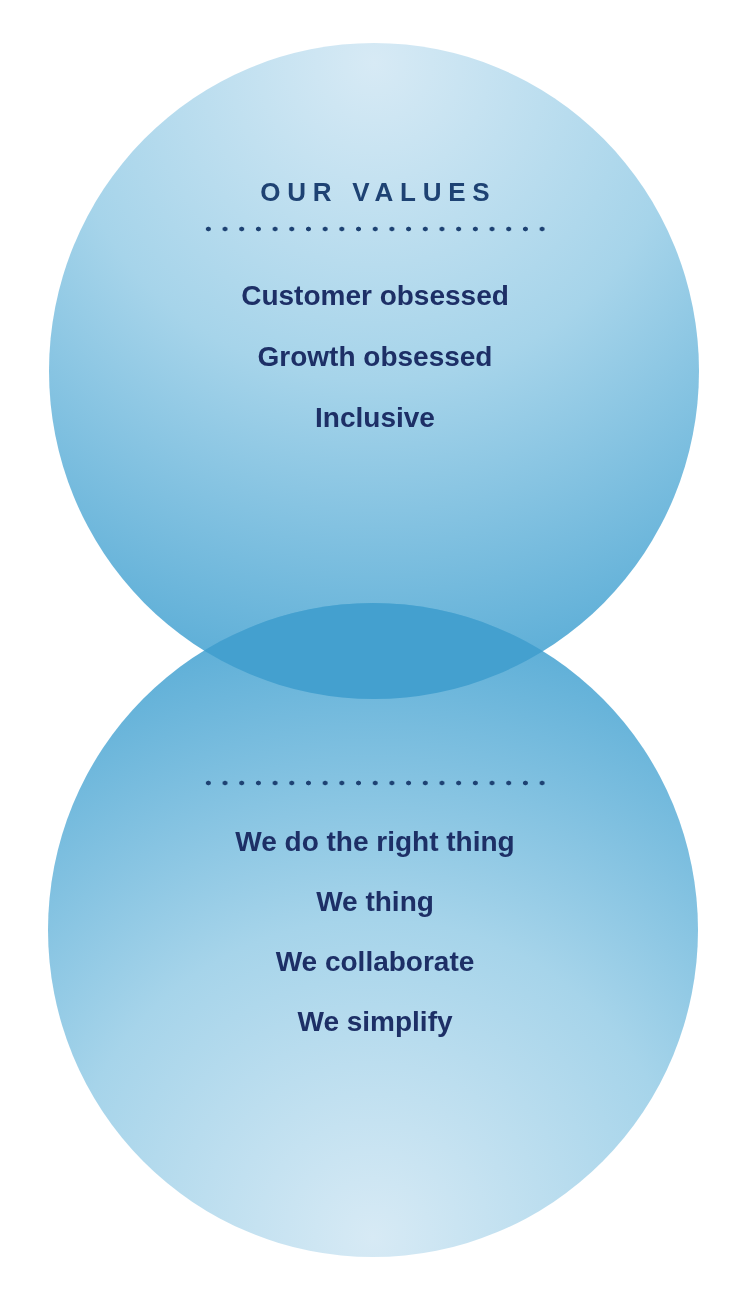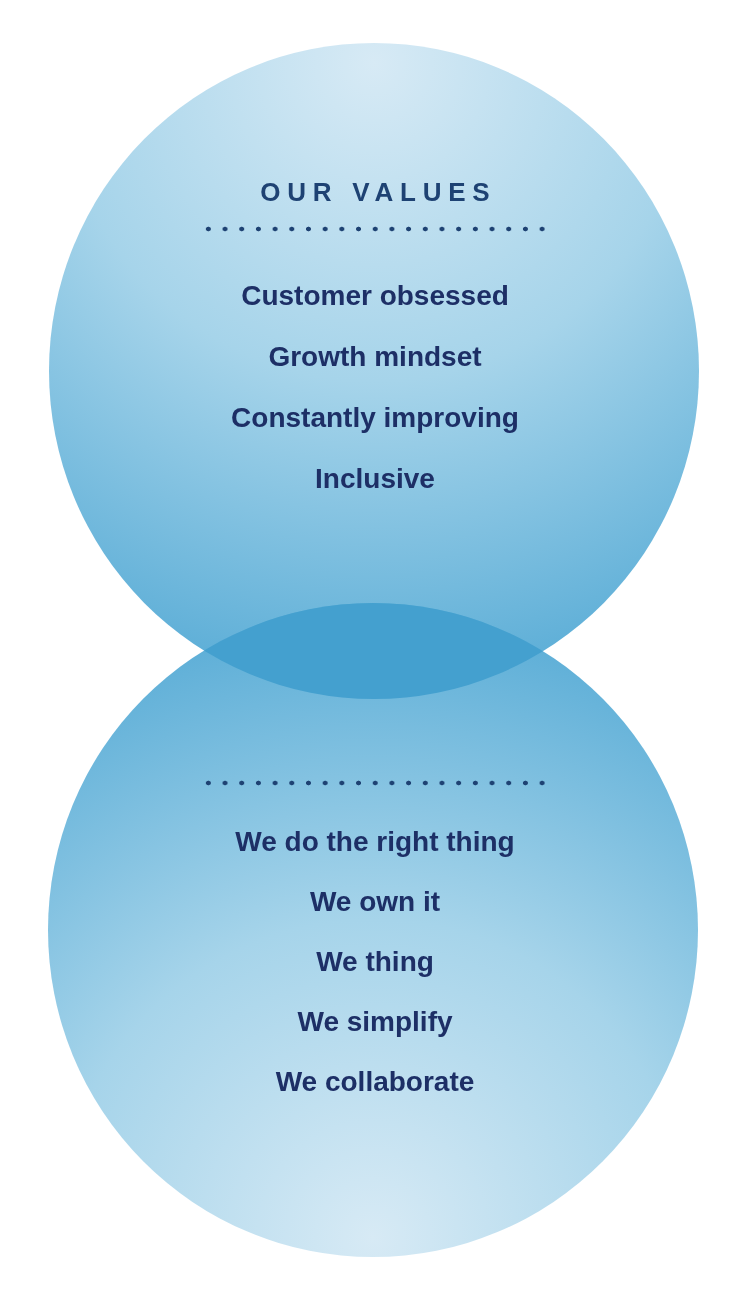--- a/index.html
+++ b/index.html
@@ -95,30 +95,28 @@
     <g clip-path="url(#clipTopCircle)">
       <ellipse cx="373" cy="930" rx="325" ry="327" fill="#44a0cf"></ellipse>
     </g>
   </svg>
 
   <div class="group" id="values-group">
     <div class="group-title">OUR VALUES</div>
     <div class="dotted-divider"></div>
     <ul class="item-list">
         <li>Customer obsessed</li>
-        <li>Growth mindset</li>
-        <li>Constantly improving</li>
+        <li>Growth obsessed</li>
         <li>Inclusive</li>
       </ul>
   </div>
 
   <div class="group" id="culture-group">
     <div class="dotted-divider"></div>
     <ul class="item-list">
         <li>We do the right thing</li>
-        <li>We own it</li>
         <li>We thing</li>
+        <li>We collaborate</li>
         <li>We simplify</li>
-        <li>We collaborate</li>
       </ul>
   </div>
 
 </div>
 
 </body></html>

